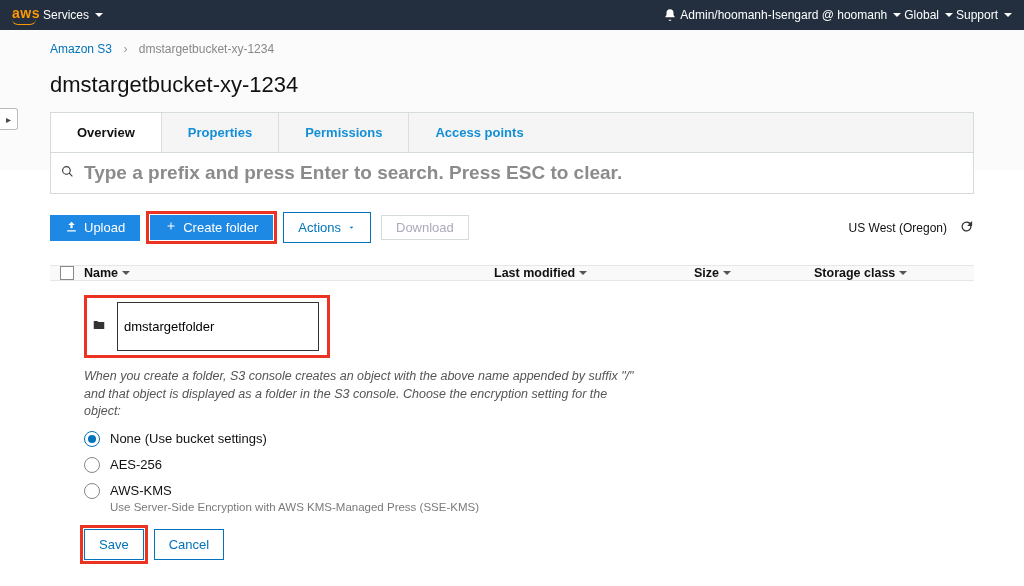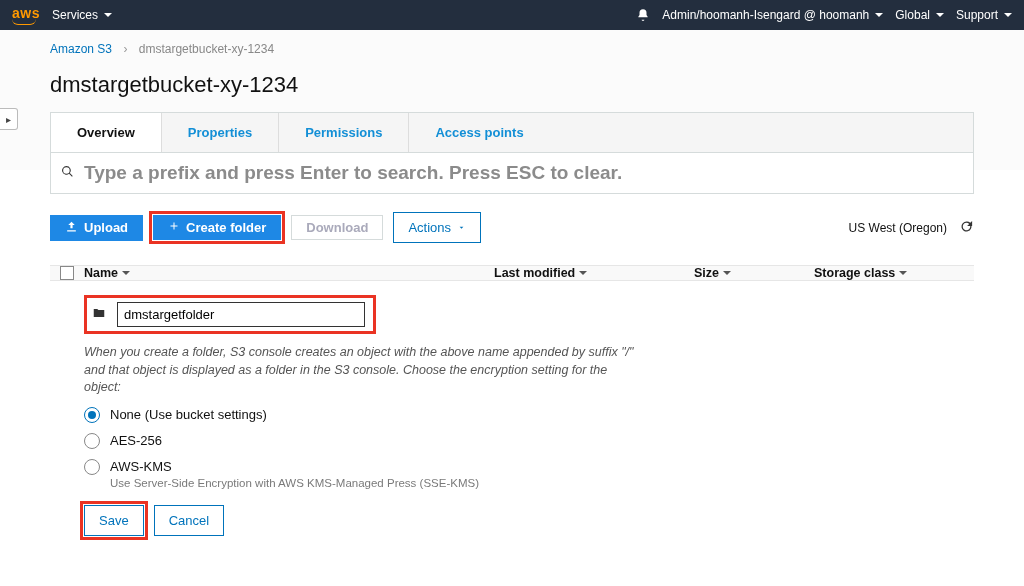--- a/index.html
+++ b/index.html
@@ -27,21 +27,21 @@
 
   
   .topnav {
     height: 30px;
     background: var(--aws-navy);
     display: flex;
     align-items: center;
     padding: 12px 12px;
     color: #fff;
     font-size: 12px;
-    gap: 12px;
+    gap: 3px;
   }
   .topnav .logo { color: var(--aws-orange); font-weight: 700; letter-spacing: 0.5px; font-size: 14px; }
   .topnav .logo .smile { height:6px; width:24px; border-bottom:1.5px solid var(--aws-orange); border-radius:0 0 12px 12px; display:block; margin-top:-2px;}
   .topnav .spacer { flex: 1; }
   .topnav .nav-item { display:flex; align-items:center; gap:4px; cursor:pointer; }
   .caret-down::after { content:""; display:inline-block; border:4px solid transparent; border-top-color: currentColor; margin-left:2px; transform:translateY(2px);}
   .bell-icon svg { width:14px; height:14px; fill:#fff; }
 
   
   .drawer-handle {
@@ -85,21 +85,21 @@
   .searchbar input {
     border:none; outline:none; flex:1; font-size:19px; color:#ec4899;font-weight:bold;
   }
   .searchbar input::placeholder { color:#8b8b8b; }
   .mag-icon svg { width:13px; height:13px; fill:#333; }
 
   
   .toolbar { display:flex; align-items:center; gap:10px; margin-top:18px; }
   .btn {
     display:inline-flex; align-items:center; gap:6px;
-    padding: 4px 14px; font-size:13px; font-weight:700;
+    padding: 4px 14px; font-size:13px; font-weight:400;
     border:1px solid transparent; cursor:pointer; white-space:nowrap;
   }
   .btn-primary { background: var(--aws-blue-btn); color:#fff; }
   .btn-outline { background:#fff; color: var(--aws-link); border-color: var(--aws-link); }
   .btn-outline.small { font-weight:400; padding:7px 14px; }
   .btn-disabled { background:#fff; color:#aab; border-color:#d5dbdb; cursor:default; }
   .toolbar .region { margin-left:auto; font-size:12px; color:#111; display:flex; align-items:center; gap:12px;}
   .refresh-icon svg { width:15px; height:15px; fill:#333; cursor:pointer; }
 
   .highlight-red { outline:3px solid var(--highlight); outline-offset:1px; }
@@ -122,23 +122,23 @@
     width:14px; height:14px; border:1px solid #888; background:#fff; margin-left:10px;
   }
 
   
   .editor {
     padding: 14px 34px 10px 34px;
   }
   .folder-row { display:flex; align-items:center; gap:10px; }
   .folder-icon svg { width:16px; height:14px; fill:#333; }
   .name-input {
-    width: 248px;
+    width: 202px;
     border:1px solid #333;
-    padding: 4px 6px;
+    padding: 16px 6px;
     font-size:13px;
   }
   .hl-box { border:3px solid var(--highlight); padding:4px 8px 4px 4px; display:inline-flex; align-items:center; gap:10px; }
   .help-text {
     margin-top:10px; color:#555; font-size:12.5px; max-width:560px; line-height:1.4;font-style:italic;
   }
   .radios { margin-top:10px; }
   .radio-row {
     display:flex; align-items:center; gap:10px; margin-top:10px; font-size:13px; color:#111;
   }
@@ -224,31 +224,31 @@
       <button class="btn btn-primary">
         <span>
           <svg width="12" height="12" viewBox="0 0 24 24" fill="#fff">
               <path d="M11 5h2v6h6v2h-6v6h-2v-6H5v-2h6z"></path>
             </svg>
         </span>
         <span>Create folder</span>
       </button>
     </span>
 
-    <button class="btn btn-disabled">
-      <span>Download</span>
-    </button>
-
     <button class="btn btn-outline small">
       <span>Actions</span>
       <span style="color:var(--aws-link)">
         <svg width="9" height="9" viewBox="0 0 24 24" fill="currentColor">
             <path d="M7 10l5 5 5-5z"></path>
           </svg>
       </span>
+    </button>
+
+    <button class="btn btn-disabled">
+      <span>Download</span>
     </button>
 
     <div class="region">
       <span>US West (Oregon)</span>
       <span class="refresh-icon">
         <svg viewBox="0 0 24 24">
             <path d="M12 4a8 8 0 1 0 7.4 5h-2.2A6 6 0 1 1 12 6c1.7 0 3.2.7 4.3 1.8L13 11h8V3l-3 3A8 8 0 0 0 12 4z"></path>
           </svg>
       </span>
     </div>

